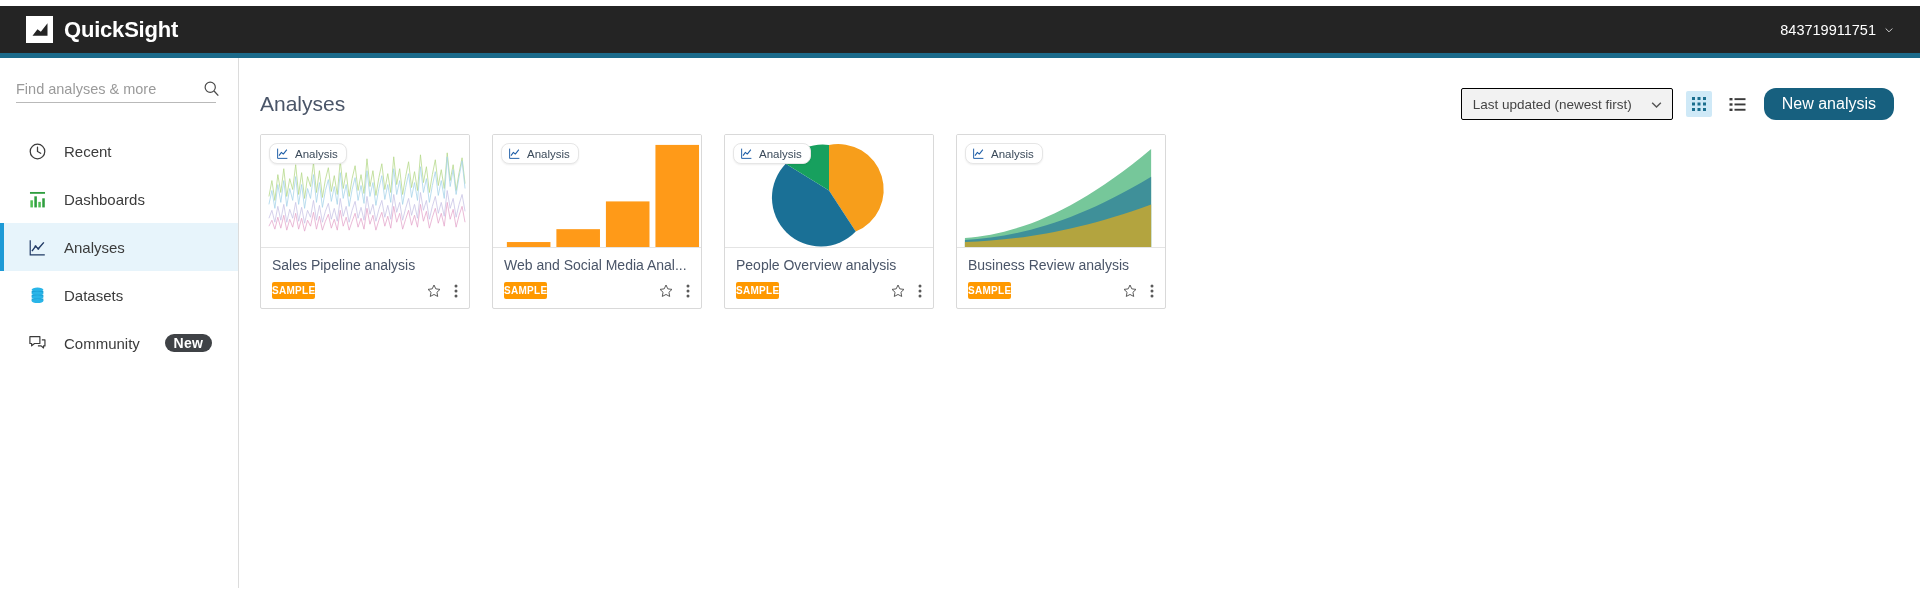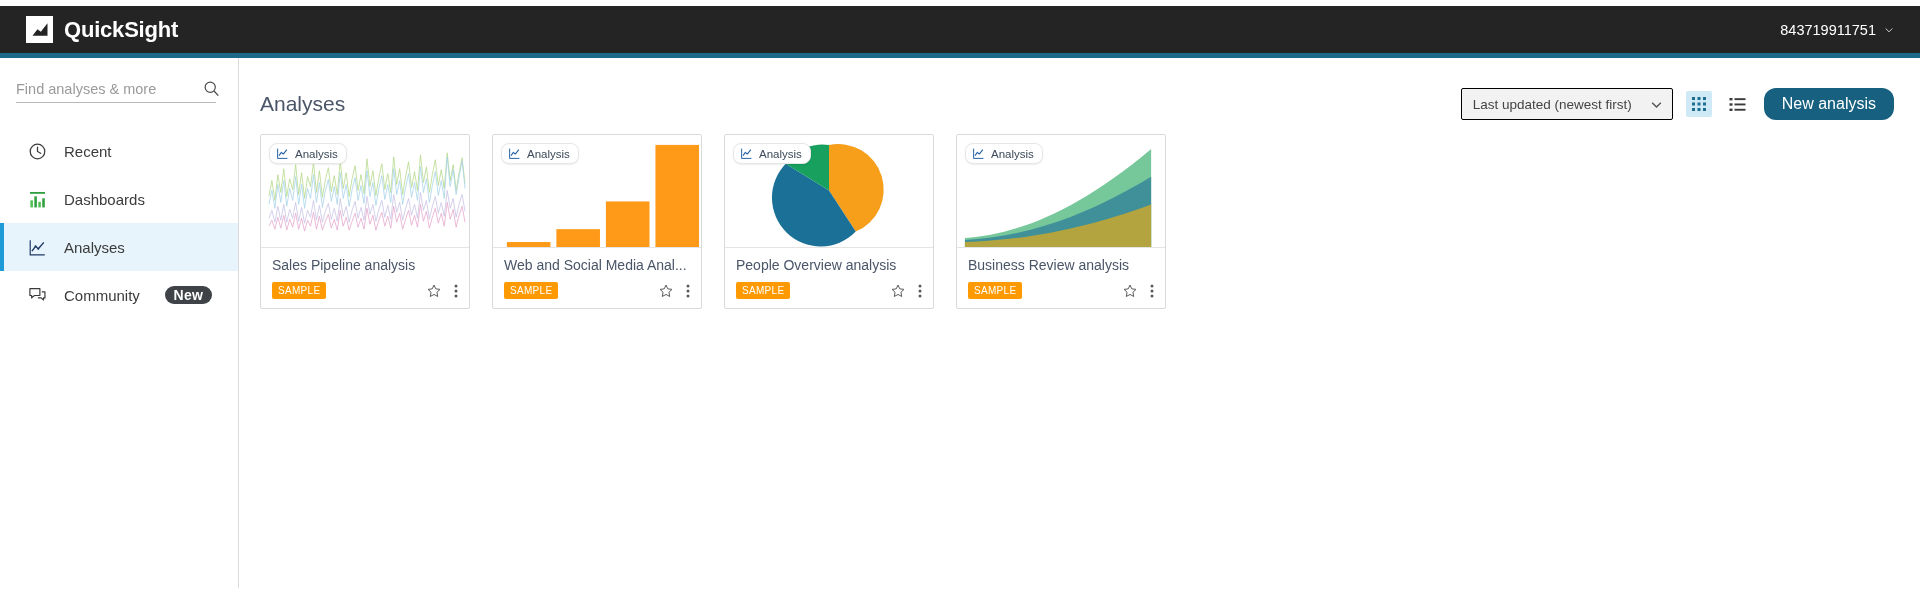--- a/index.html
+++ b/index.html
@@ -170,22 +170,22 @@
   .card-body { padding: 9px 11px 9px 11px; }
   .card-title {
     font-size: 14px; color: #4a5568;
     white-space: nowrap; overflow: hidden; text-overflow: ellipsis;
     margin-bottom: 9px;
     cursor: pointer;
   }
   .card-foot { display: flex; align-items: center; }
   .sample-badge {
     background: #ff9900; color: #fff;
-    font-size: 10px; font-weight: normal;
-    padding: 3px 6px; border-radius: 2px;
+    font-size: 10px; font-weight: bold;
+    padding: 3px 0; border-radius: 2px;
     letter-spacing: 0.3px;
   }
   .foot-actions { margin-left: auto; display: flex; align-items: center; gap: 12px; }
   .ico-btn { cursor: pointer; display: flex; align-items: center; }
   .ico-btn svg { display: block; }
 </style>
 </head>
 <body>
 
 <div class="topbar">
@@ -242,20 +242,32 @@
     <div class="nav-item active">
       <svg class="nav-ico" viewBox="0 0 24 24">
         <path d="M2.8 2.8 V21.2 H21.2" fill="none" stroke="#1f3864" stroke-width="1.5"></path>
         <path d="M5 16.5 L9.5 10.5 L13 13.5 L20 5.5" fill="none" stroke="#1f3864" stroke-width="1.8" stroke-linejoin="round"></path>
         <circle cx="9.5" cy="10.5" r="1.3" fill="#1f3864"></circle>
         <circle cx="13" cy="13.5" r="1.3" fill="#1f3864"></circle>
       </svg>
       <span class="nav-label">Analyses</span>
     </div>
 
+    <div class="nav-item">
+      <svg class="nav-ico" viewBox="0 0 24 24">
+        <ellipse cx="12" cy="4.6" rx="7.4" ry="2.7" fill="#29b5e8"></ellipse>
+        <rect x="4.6" y="6.2" width="14.8" height="3.1" fill="#1ba0d6"></rect>
+        <ellipse cx="12" cy="9.4" rx="7.4" ry="2.6" fill="#29b5e8"></ellipse>
+        <rect x="4.6" y="11" width="14.8" height="3.1" fill="#1ba0d6"></rect>
+        <ellipse cx="12" cy="14.2" rx="7.4" ry="2.6" fill="#29b5e8"></ellipse>
+        <rect x="4.6" y="15.8" width="14.8" height="3.1" fill="#1ba0d6"></rect>
+        <ellipse cx="12" cy="19" rx="7.4" ry="2.6" fill="#29b5e8"></ellipse>
+      </svg>
+      <span class="nav-label">Datasets</span>
+    </div>
 
     <div class="nav-item">
       <svg class="nav-ico" viewBox="0 0 24 24">
         <path d="M2.4 3.2 H15 V12 H8.2 L4.6 15 V12 H2.4 Z" fill="none" stroke="#3b3b3b" stroke-width="1.5" stroke-linejoin="round"></path>
         <path d="M17.5 7.5 H21.4 V15 H19.6 V17.6 L16.6 15 H12.5" fill="none" stroke="#3b3b3b" stroke-width="1.5" stroke-linejoin="round"></path>
       </svg>
       <span class="nav-label">Community</span>
       <span class="badge-new">New</span>
     </div>
   </nav>

